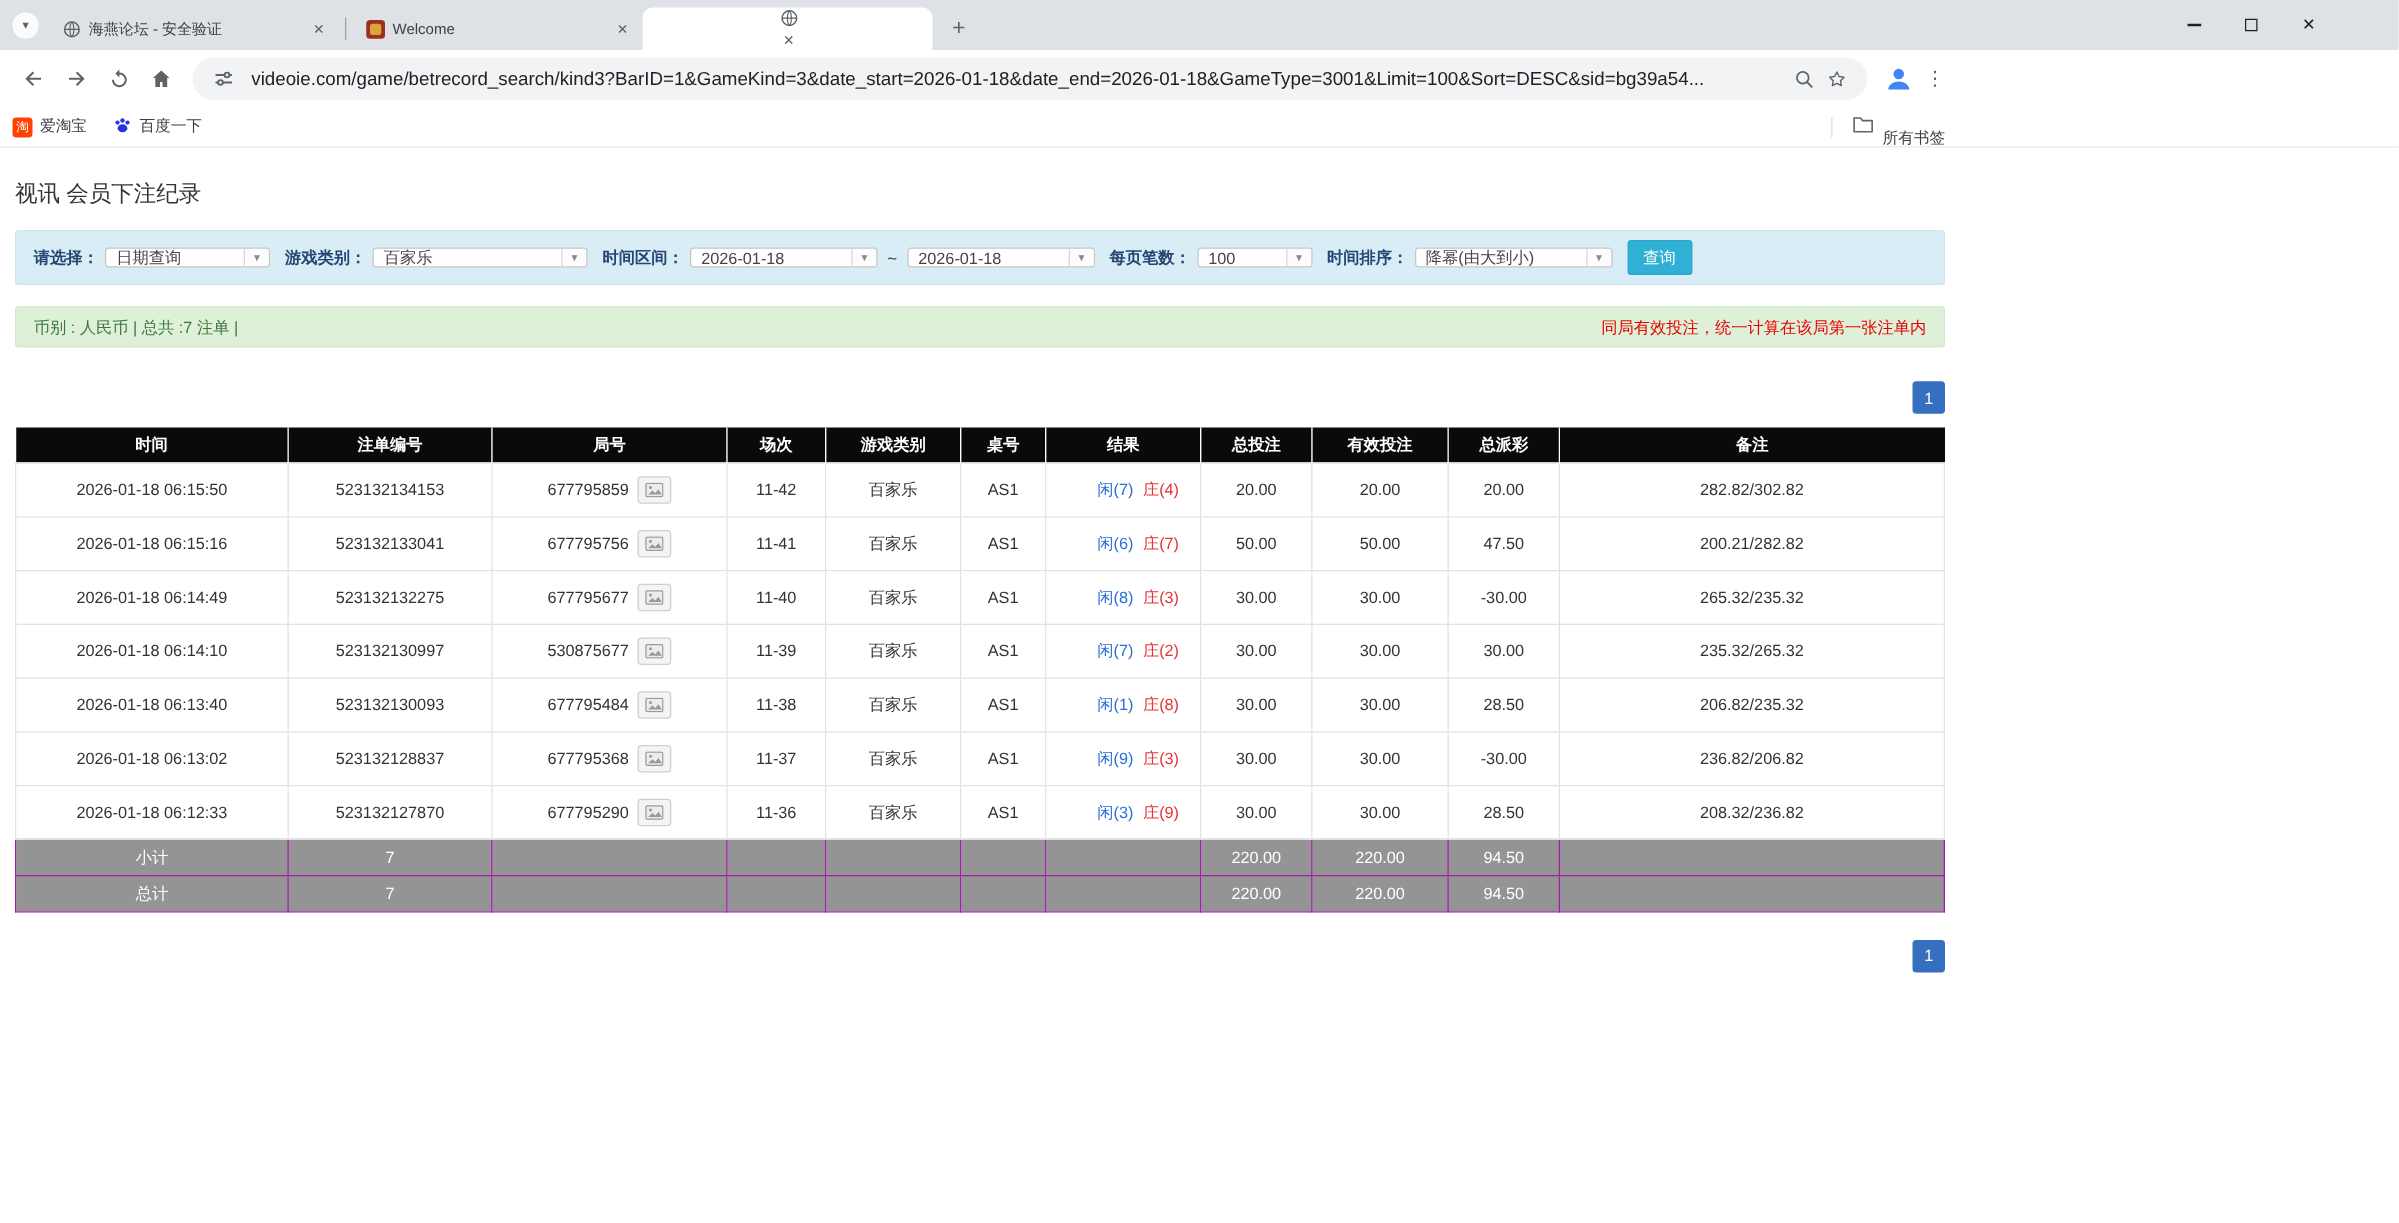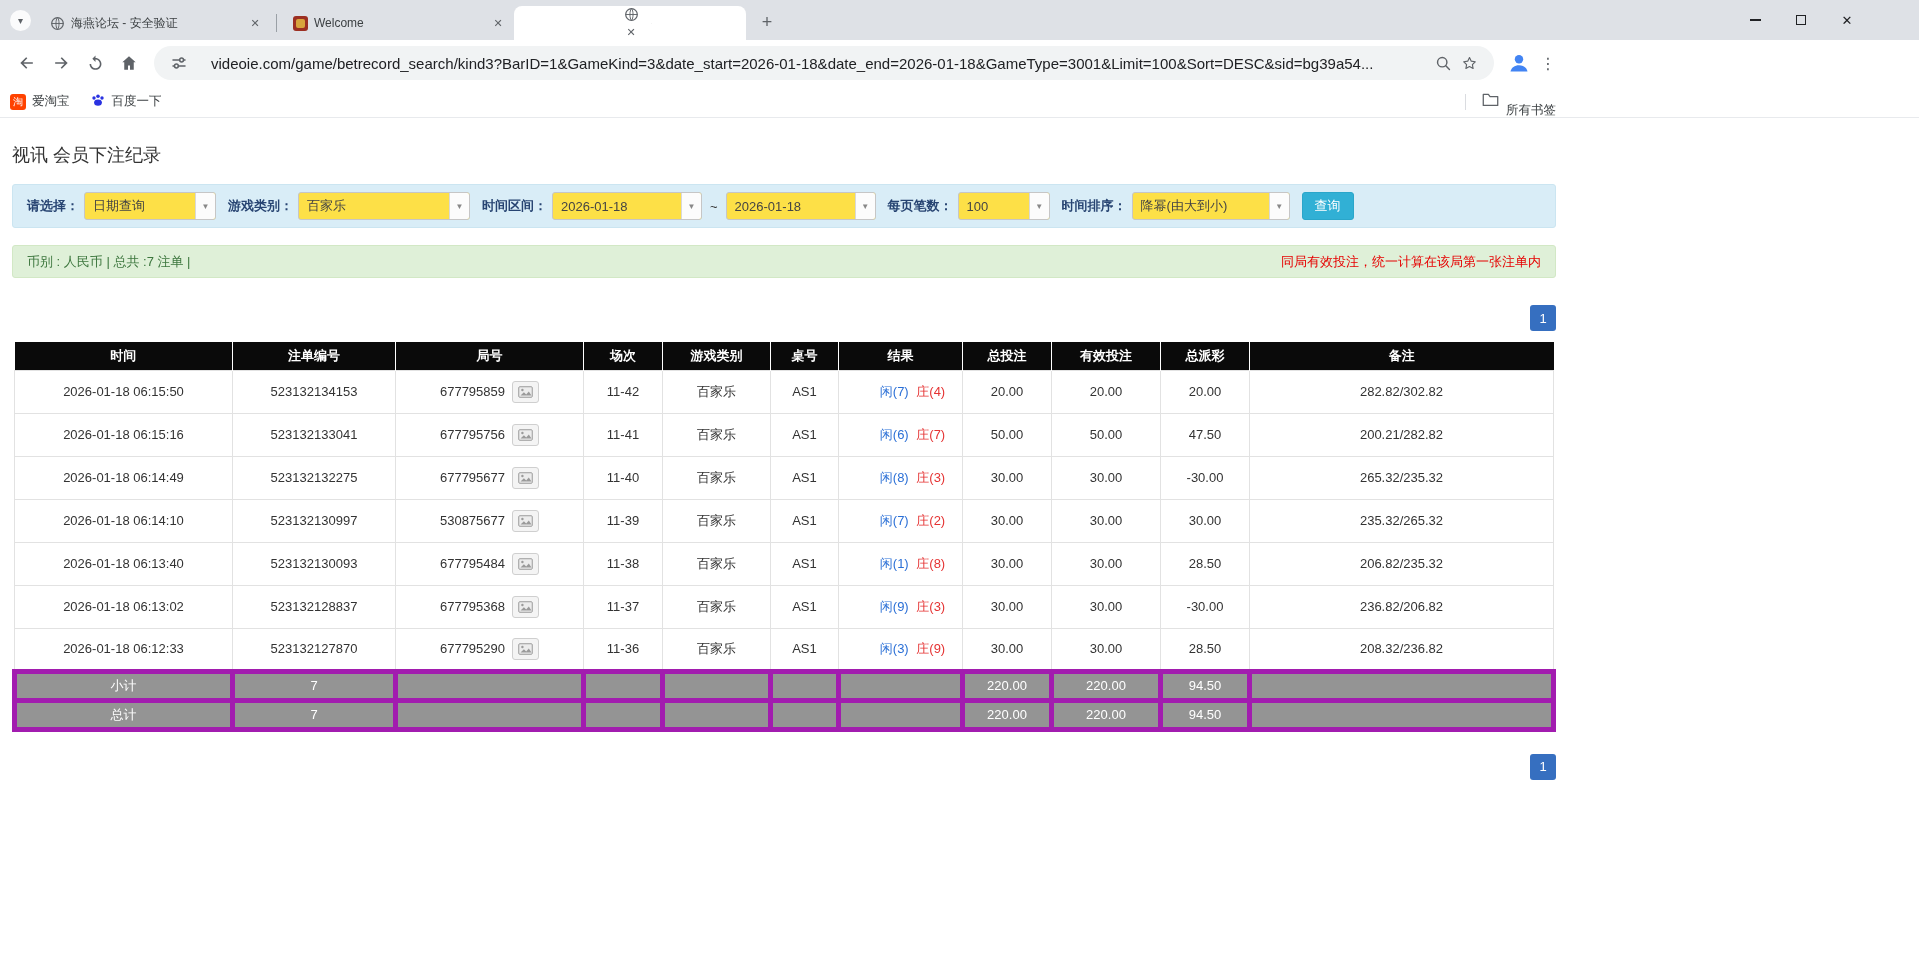--- a/index.html
+++ b/index.html
@@ -27,21 +27,21 @@
   .wc-min-bar { width:11px; height:1.5px; background:#202124; }
   .wc-max-box { width:10px; height:10px; border:1.5px solid #202124; }
   .wc-close { font-size:13px; }
 
   
   .nav-bar { height:46px; background:#fff; display:flex; align-items:center; }
   .nav-inner { width:1560px; display:flex; align-items:center; padding-left:10px; }
   .nav-btn { width:34px; height:34px; display:flex; align-items:center; justify-content:center; flex:none; }
   .omnibox { flex:1; height:34px; background:#f1f3f4; border-radius:17px; display:flex; align-items:center;
              padding:0 12px; margin:0 8px; min-width:0; }
-  .url-text { font-size:15px; color:#202124; white-space:nowrap; overflow:hidden; margin-left:19px; flex:1; }
+  .url-text { font-size:15px; color:#202124; white-space:nowrap; overflow:hidden; margin-left:9px; flex:1; }
   .ombtn { width:26px; height:24px; display:flex; align-items:center; justify-content:center; flex:none; }
   .avatar { width:26px; height:26px; display:flex; align-items:center; justify-content:center; margin:0 4px; flex:none; }
   .dots { width:24px; height:26px; display:flex; align-items:center; justify-content:center; color:#5f6368;
           font-size:16px; letter-spacing:0; flex:none; }
 
   
   .bookmarks-bar { height:32px; background:#fff; display:flex; align-items:center; border-bottom:1px solid #e8eaed; }
   .bm-inner { width:1556px; display:flex; align-items:center; padding-left:10px; }
   .bm-item { display:flex; align-items:center; gap:6px; font-size:12.5px; color:#3c4043; margin-right:20px; cursor:pointer; }
   .tao-ico { width:16px; height:16px; border-radius:3px; background:#ff4200; color:#fff; font-size:10px;
@@ -50,21 +50,21 @@
   .bm-divider { width:1px; height:16px; background:#dadce0; margin-right:9px; }
 
   
   .page { width:1544px; margin-left:12px; }
   .page-title { font-size:18px; color:#333; margin-top:25px; font-weight:400; }
 
   .filter-bar { margin-top:17px; height:44px; background:#d9edf7; border:1px solid #cbe5f1; border-radius:3px;
                 display:flex; align-items:center; padding:0 14px; font-size:13px; }
   .f-label { color:#274472; font-weight:700; margin:0 5px 0 12px; white-space:nowrap; }
   .f-label.first { margin-left:0; }
-  .combo { background:#fde047; border:1px solid #c6c6c6; border-radius:3px; height:28px; display:flex;
+  .combo { background:#ffffff; border:1px solid #c6c6c6; border-radius:3px; height:16px; display:flex;
            align-items:stretch; overflow:hidden; cursor:pointer; }
   .ctext { display:flex; align-items:center; padding:0 8px; color:#444; flex:1; white-space:nowrap; }
   .carr { width:20px; border-left:1px solid #d8d8d8; display:flex; align-items:center; justify-content:center;
           color:#888; font-size:8px; background:#fcfcfc; }
   .w-query { width:132px; } .w-game { width:172px; } .w-date { width:150px; } .w-per { width:92px; } .w-sort { width:158px; }
   .tilde { margin:0 8px; color:#333; }
   .search-btn { height:28px; background:#31b0d5; border:1px solid #2aa6ca; color:#fff; border-radius:3px;
                 font-size:13px; padding:0 12px; margin-left:12px; font-family:inherit; cursor:pointer; }
 
   .info-bar { margin-top:17px; height:33px; background:#dff0d8; border:1px solid #d2e8c5; border-radius:3px;
@@ -75,21 +75,21 @@
   .pager { display:flex; justify-content:flex-end; margin-top:27px; }
   .pager.bottom { margin-top:22px; }
   .page-btn { min-width:26px; height:26px; background:#366fc0; color:#fff; border-radius:3px; font-size:13px;
               display:flex; align-items:center; justify-content:center; padding:0 8px; cursor:pointer; }
 
   .bet-table { width:100%; border-collapse:collapse; margin-top:11px; table-layout:fixed; }
   .bet-table th { background:#0a0a0a; color:#fff; font-size:13px; font-weight:700; height:28px;
                   border-right:1px solid #fff; }
   .bet-table th:last-child { border-right:none; }
   .bet-table tbody td { border:1px solid #e2e2e2; height:43px; text-align:center; font-size:13px; color:#333; background:#fff; }
-  .bet-table tfoot td { background:#949494; color:#fff; border:5px solid #a21caf; height:29px; font-size:13px; text-align:center; }
+  .bet-table tfoot td { background:#949494; color:#fff; border:1px solid #a21caf; height:29px; font-size:13px; text-align:center; }
   .blue { color:#2a6fd6; }
   .player { color:#2a6fd6;padding-left:24px; }
   .banker { color:#e53333; margin-left:4px; }
   td.neg { color:#e53333; }
   .round-wrap { display:inline-flex; align-items:center; gap:7px; }
   .replay-btn { width:27px; height:22px; background:#f4f4f4; border:1px solid #cfcfcf; border-radius:3px;
                 display:inline-flex; align-items:center; justify-content:center; cursor:pointer; }
 </style>
 </head>
 <body>

